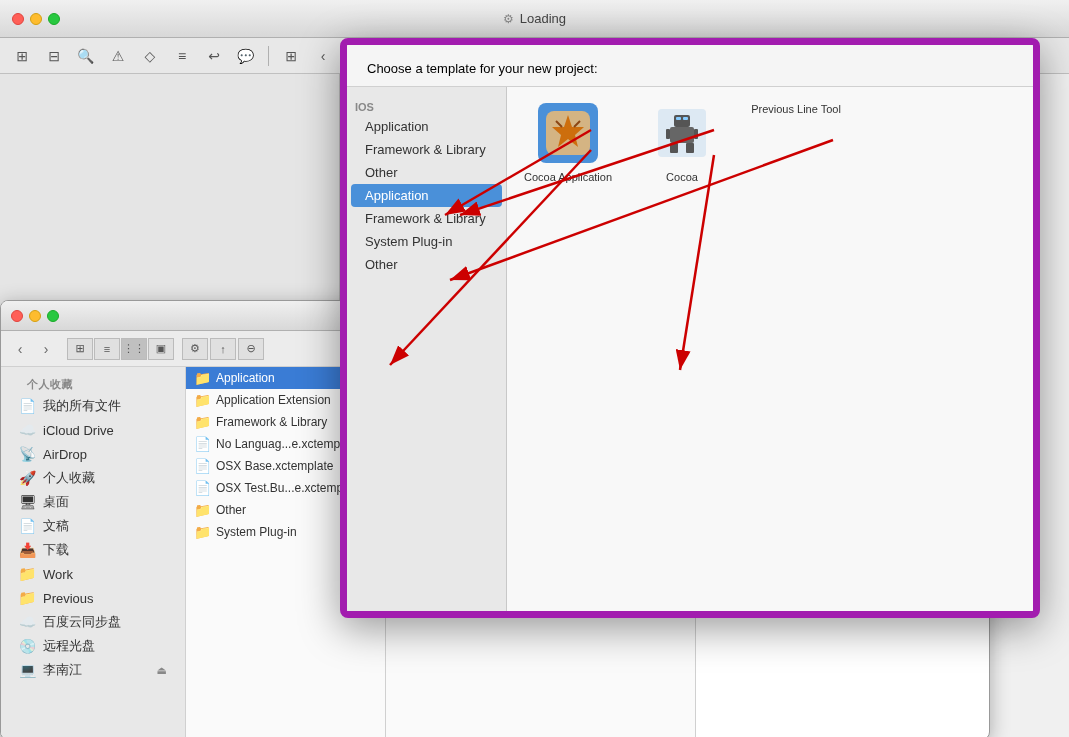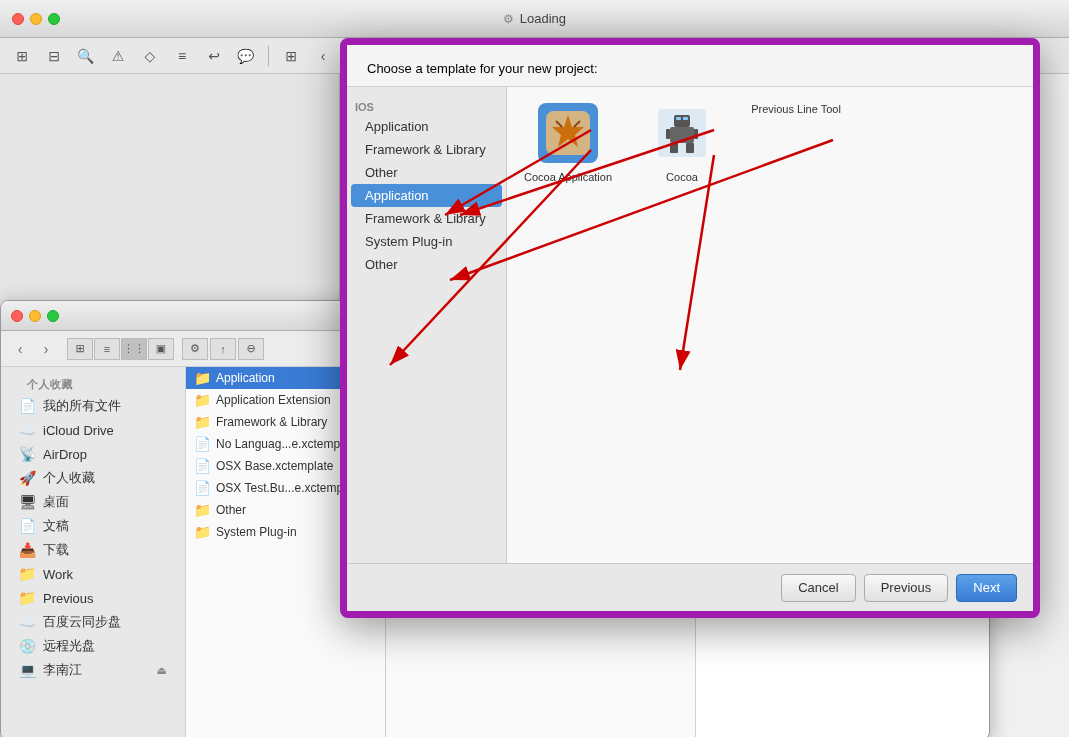--- a/index.html
+++ b/index.html
@@ -475,25 +475,20 @@
             <span class="template-label">Cocoa</span>
           </div>
 
           <div class="template-item">
             <span class="template-label">Previous Line Tool</span>
           </div>
         </div>
       </div>
     </div>
 
-    <div class="xcode-footer">
-      <button class="xcode-btn">Cancel</button>
-      <button class="xcode-btn">Previous</button>
-      <button class="xcode-btn primary">Next</button>
-    </div>
   </div>
 
   <div class="finder-window">
 
     <div class="finder-titlebar">
       <div style="display:flex;gap:6px;align-items:center;">
         <div class="traffic-light tl-red"></div>
         <div class="traffic-light tl-yellow"></div>
         <div class="traffic-light tl-green"></div>
       </div>

